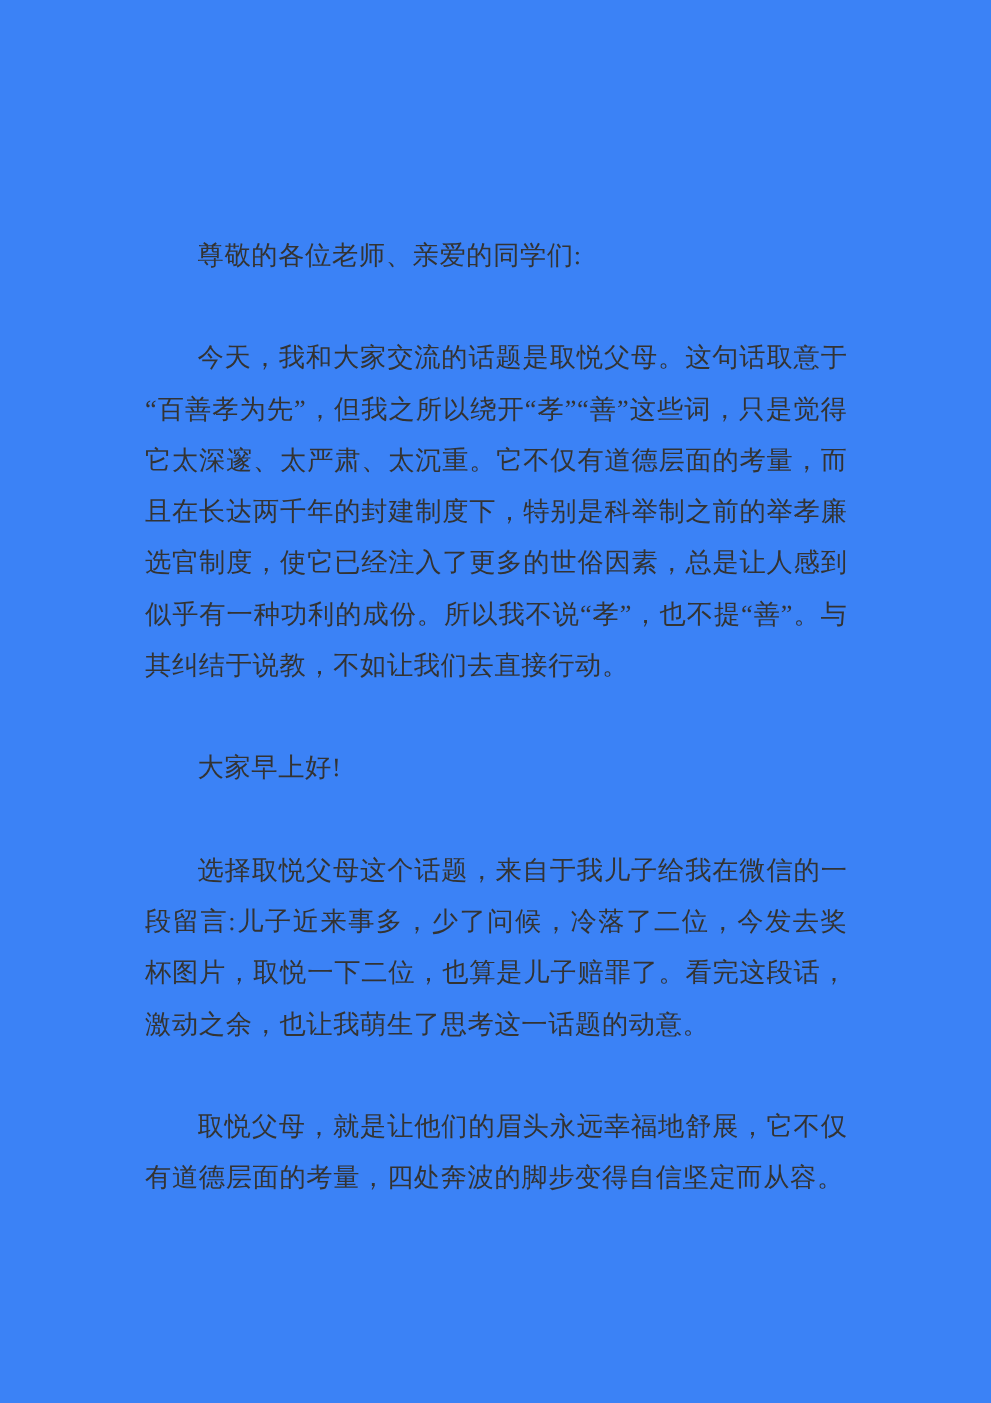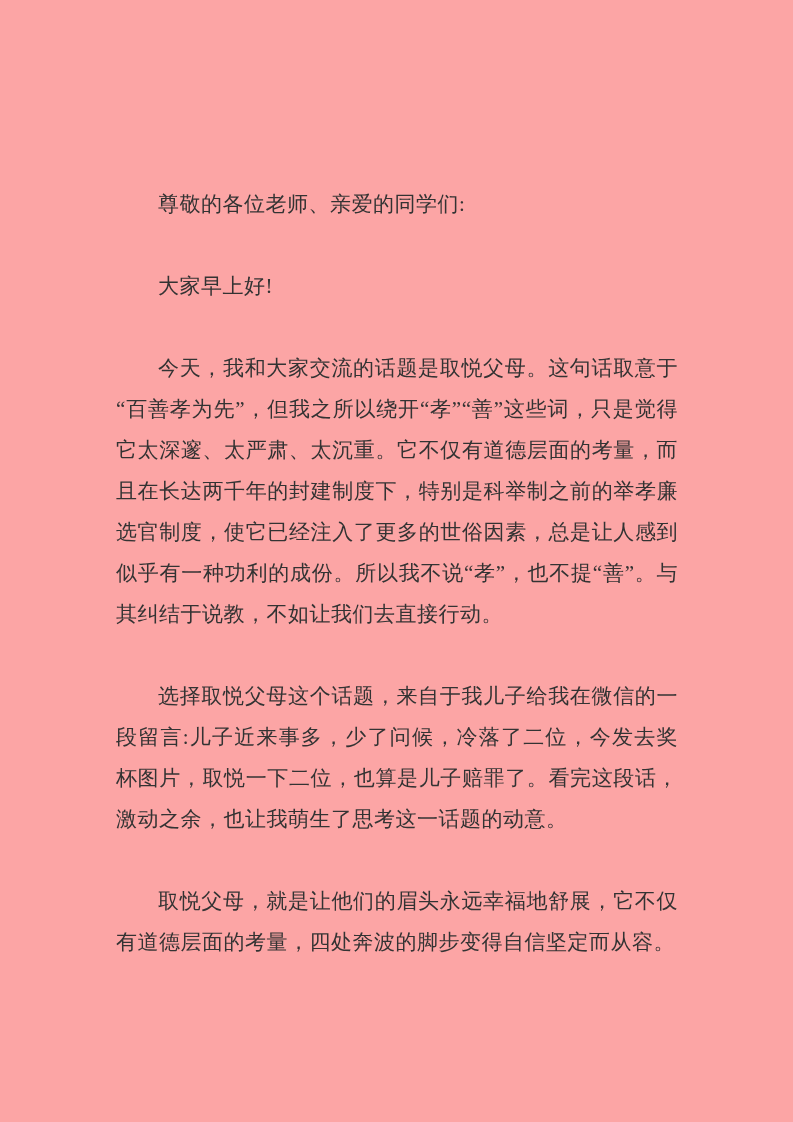--- a/index.html
+++ b/index.html
@@ -11,21 +11,21 @@
     width: 793px;
     height: 1122px;
     overflow: hidden;
     position: relative;
     font-family: "Liberation Serif", "DejaVu Serif", serif;
   }
   .page {
     box-sizing: border-box;
     width: 793px;
     height: 1122px;
-    background: #fca5a5;
+    background: #3b82f6;
     padding: 184px 115px 40px 116px;
   }
   .doc-body p {
     margin: 0 0 41px 0;
     font-size: 21px;
     line-height: 41px;
     color: #333333;
     text-align: justify;
     text-justify: inter-ideograph;
     text-indent: 2em;
@@ -35,18 +35,18 @@
   .doc-body p:last-child {
     margin-bottom: 0;
   }
 </style>
 </head>
 <body>
 
 <div class="page">
   <div class="doc-body">
     <p>尊敬的各位老师、亲爱的同学们:</p>
+    <p>今天，我和大家交流的话题是取悦父母。这句话取意于“百善孝为先”，但我之所以绕开“孝”“善”这些词，只是觉得它太深邃、太严肃、太沉重。它不仅有道德层面的考量，而且在长达两千年的封建制度下，特别是科举制之前的举孝廉选官制度，使它已经注入了更多的世俗因素，总是让人感到似乎有一种功利的成份。所以我不说“孝”，也不提“善”。与其纠结于说教，不如让我们去直接行动。</p>
     <p>大家早上好!</p>
-    <p>今天，我和大家交流的话题是取悦父母。这句话取意于“百善孝为先”，但我之所以绕开“孝”“善”这些词，只是觉得它太深邃、太严肃、太沉重。它不仅有道德层面的考量，而且在长达两千年的封建制度下，特别是科举制之前的举孝廉选官制度，使它已经注入了更多的世俗因素，总是让人感到似乎有一种功利的成份。所以我不说“孝”，也不提“善”。与其纠结于说教，不如让我们去直接行动。</p>
     <p>选择取悦父母这个话题，来自于我儿子给我在微信的一段留言:儿子近来事多，少了问候，冷落了二位，今发去奖杯图片，取悦一下二位，也算是儿子赔罪了。看完这段话，激动之余，也让我萌生了思考这一话题的动意。</p>
     <p>取悦父母，就是让他们的眉头永远幸福地舒展，它不仅有道德层面的考量，四处奔波的脚步变得自信坚定而从容。</p>
   </div>
 </div>
 
 </body></html>

